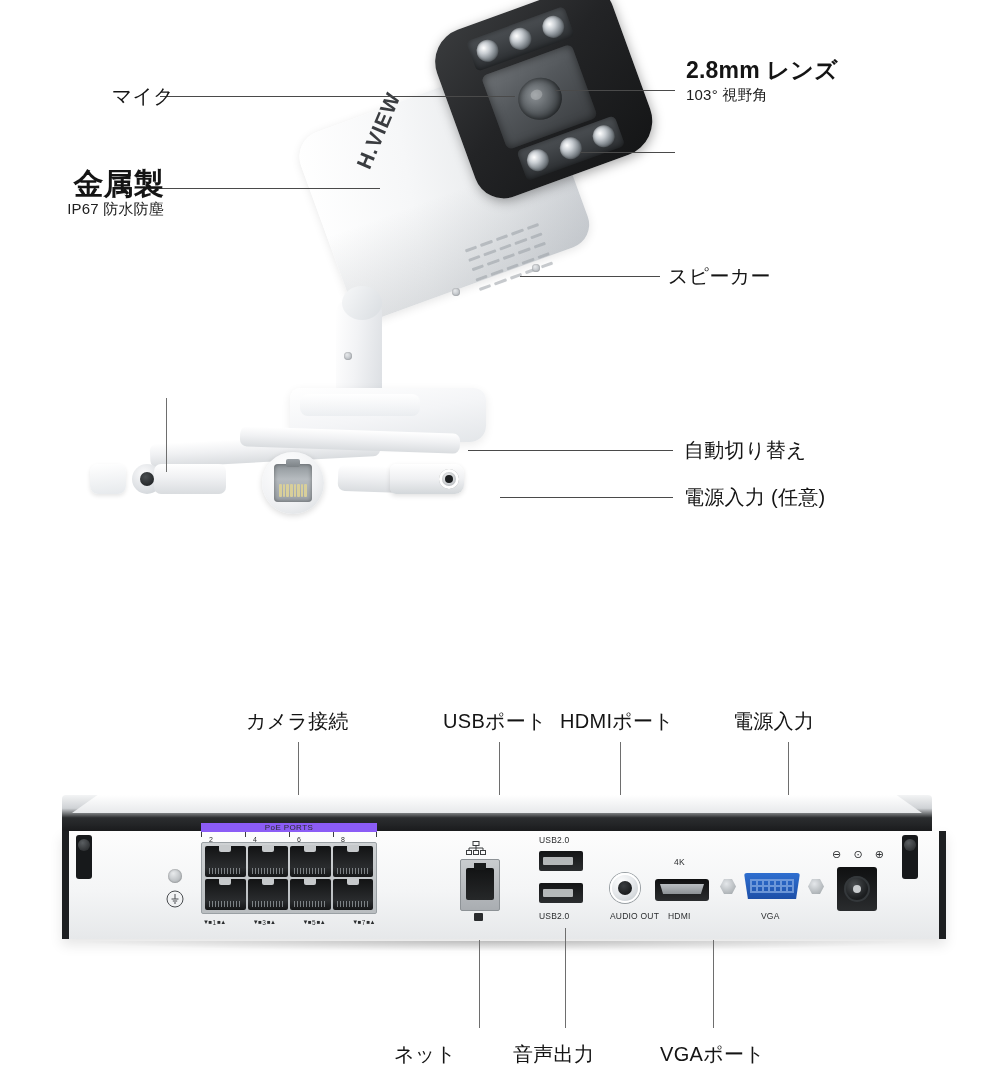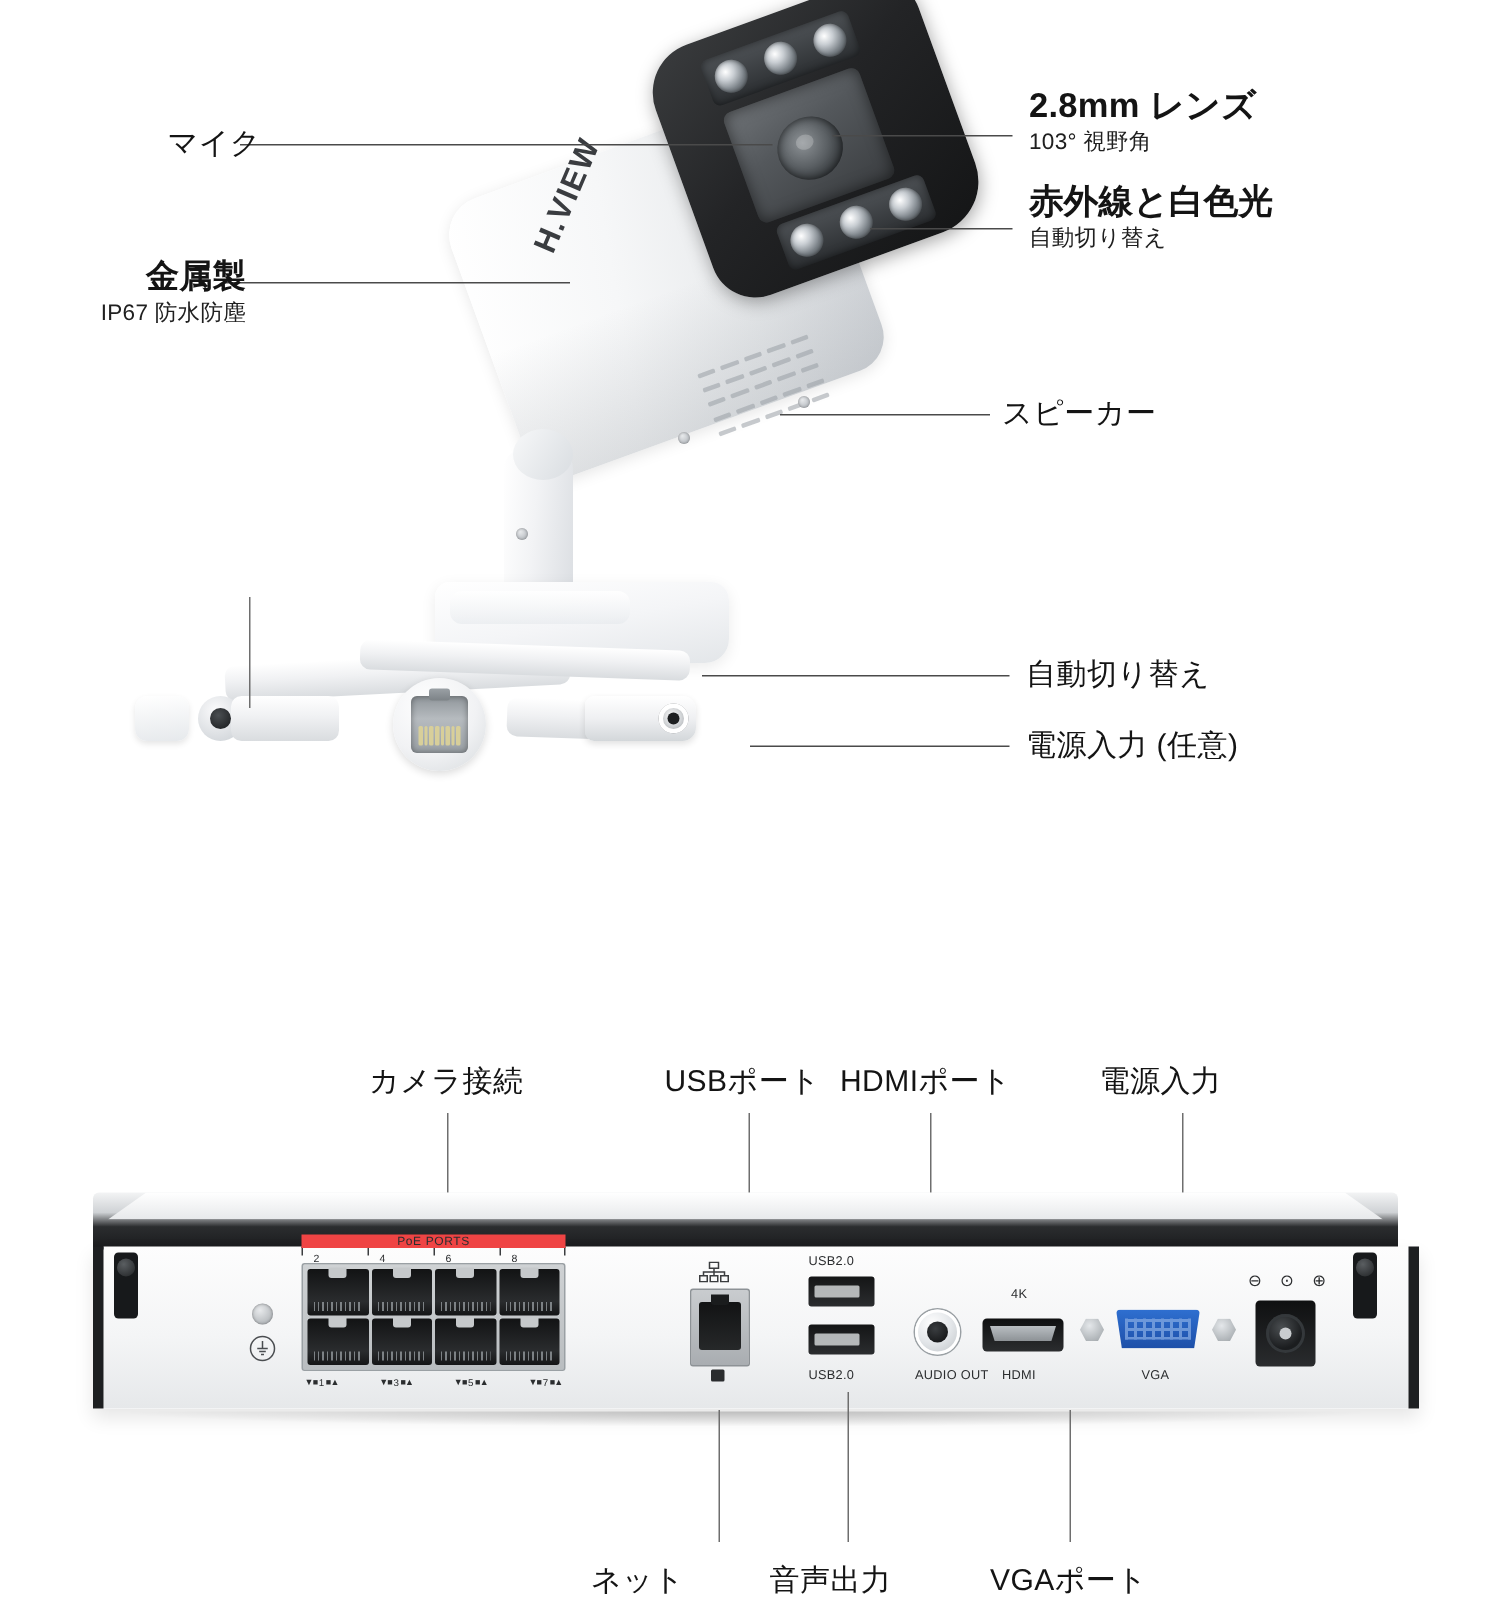--- a/index.html
+++ b/index.html
@@ -10,21 +10,21 @@
     color:#1b1b1b;
     overflow:hidden;
     position:relative;
   }
   .stage{position:absolute;left:0;top:0;width:993px;height:1080px;}
   .abs{position:absolute;}
 
   
   .label{position:absolute;white-space:nowrap;}
   .label .t1{font-size:20px;line-height:24px;letter-spacing:.3px;color:#141414;}
-  .label .t1.bold{font-weight:bold;font-size:22px;letter-spacing:.2px;}
+  .label .t1.bold{font-weight:bold;font-size:30px;letter-spacing:.2px;}
   .label .t2{font-size:15px;line-height:20px;color:#202020;margin-top:3px;letter-spacing:.2px;}
   .label.r{text-align:left;}
   .label.l{text-align:right;margin-left:24px;}
 
   
   .lead-h{position:absolute;height:1px;background:#4a4a4a;}
   .lead-v{position:absolute;width:1px;background:#6e6e6e;}
 
   
   .cam{position:absolute;left:300px;top:0px;width:400px;height:470px;}
@@ -185,21 +185,21 @@
     padding:3px;gap:2px;box-sizing:border-box;
   }
   .rj{position:relative;background:linear-gradient(180deg,#121314 0%,#2a2c2e 70%,#141516 100%);border-radius:2px;}
   .rj:before{content:"";position:absolute;left:50%;margin-left:-6px;top:-1px;width:12px;height:7px;
     background:#c6c9cb;border-radius:0 0 2px 2px;}
   .rj:after{content:"";position:absolute;left:4px;bottom:3px;right:4px;height:6px;
     background:repeating-linear-gradient(90deg,#9aa0a4 0 1px,transparent 1px 3px);opacity:.75;}
   .poe-brace{position:absolute;left:139px;top:30px;width:176px;height:12px;}
   .poe-brace .bl{position:absolute;top:6px;height:1px;background:#3b3d3f;}
   .poe-brace .tick{position:absolute;top:6px;width:1px;height:6px;background:#3b3d3f;}
-  .poe-title{position:absolute;left:0;top:-2px;width:176px;text-align:center;font-size:8px;letter-spacing:.4px;color:#2b2d2f;background:#ef4444;}
+  .poe-title{position:absolute;left:0;top:-2px;width:176px;text-align:center;font-size:8px;letter-spacing:.4px;color:#2b2d2f;background:#8b5cf6;}
   .poe-num{position:absolute;font-size:7px;color:#2b2d2f;}
   .poe-bot-row{position:absolute;left:139px;top:122px;width:176px;height:10px;font-size:6.5px;color:#2b2d2f;
     display:flex;align-items:center;justify-content:space-between;padding:0 2px;box-sizing:border-box;}
   .poe-bot-row span{display:inline-flex;align-items:center;gap:1px;}
   .mk{font-size:6px;letter-spacing:-.5px;}
 
   
   .lan-icon{position:absolute;left:404px;top:46px;width:20px;height:14px;}
   .lan-port{
     position:absolute;left:398px;top:64px;width:38px;height:50px;
@@ -371,24 +371,20 @@
   <div class="label l" style="left:0px;top:172px;width:140px;">
     <div class="t1 bold">金属製</div>
     <div class="t2">IP67 防水防塵</div>
   </div>
 
   <div class="label r" style="left:686px;top:58px;">
     <div class="t1 bold" style="font-size:23px;">2.8mm レンズ</div>
     <div class="t2">103° 視野角</div>
   </div>
 
-  <div class="label r" style="left:686px;top:122px;">
-    <div class="t1 bold" style="font-size:23px;">赤外線と白色光</div>
-    <div class="t2">自動切り替え</div>
-  </div>
 
   <div class="label r" style="left:668px;top:264px;">
     <div class="t1">スピーカー</div>
   </div>
 
 
   <div class="label r" style="left:684px;top:438px;">
     <div class="t1">自動切り替え</div>
   </div>
 

